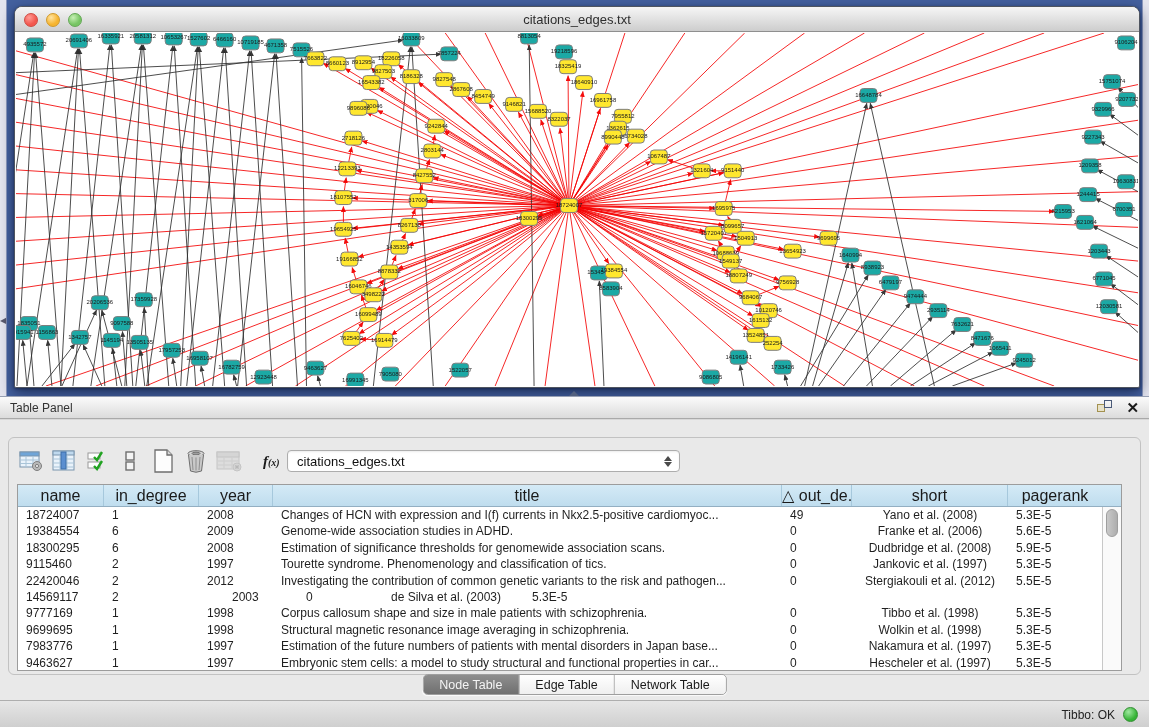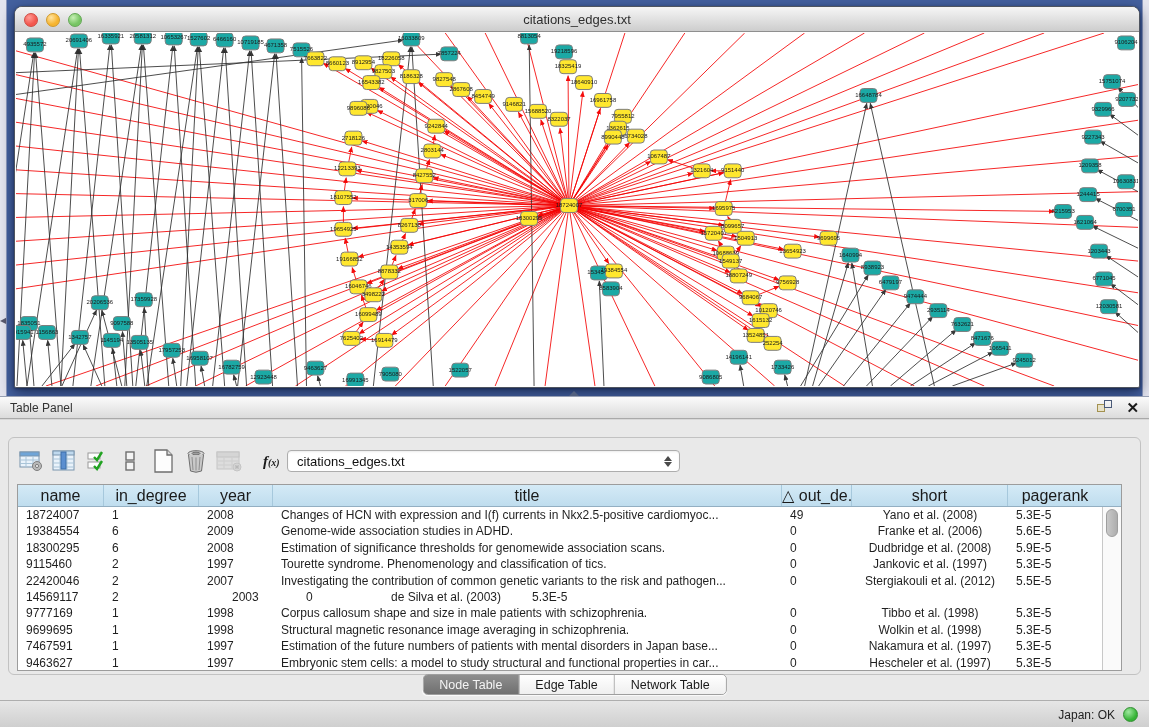--- a/index.html
+++ b/index.html
@@ -950,21 +950,21 @@
           <div class="td" style="width: 95px;">2</div>
           <div class="td" style="width: 74px;">1997</div>
           <div class="td" style="width: 509px;">Tourette syndrome. Phenomenology and classification of tics.</div>
           <div class="td" style="width: 70px;">0</div>
           <div class="td center" style="width: 156px;">Jankovic et al. (1997)</div>
           <div class="td" style="width: 94px;">5.3E-5</div>
         </div>
         <div class="tr">
           <div class="td" style="width: 86px;">22420046</div>
           <div class="td" style="width: 95px;">2</div>
-          <div class="td" style="width: 74px;">2007</div>
+          <div class="td" style="width: 74px;">2012</div>
           <div class="td" style="width: 509px;">Investigating the contribution of common genetic variants to the risk and pathogen...</div>
           <div class="td" style="width: 70px;">0</div>
           <div class="td center" style="width: 156px;">Stergiakouli et al. (2012)</div>
           <div class="td" style="width: 94px;">5.5E-5</div>
         </div>
         <div class="tr">
           <div class="td" style="width: 86px;">14569117</div>
           <div class="td" style="width: 95px;">2</div>
           <div class="td" style="width: 74px; margin-left: 25px;">2003</div>
           <div class="td" style="width: 70px;">0</div>
@@ -983,21 +983,21 @@
         <div class="tr">
           <div class="td" style="width: 86px;">9699695</div>
           <div class="td" style="width: 95px;">1</div>
           <div class="td" style="width: 74px;">1998</div>
           <div class="td" style="width: 509px;">Structural magnetic resonance image averaging in schizophrenia.</div>
           <div class="td" style="width: 70px;">0</div>
           <div class="td center" style="width: 156px;">Wolkin et al. (1998)</div>
           <div class="td" style="width: 94px;">5.3E-5</div>
         </div>
         <div class="tr">
-          <div class="td" style="width: 86px;">7467591</div>
+          <div class="td" style="width: 86px;">7983776</div>
           <div class="td" style="width: 95px;">1</div>
           <div class="td" style="width: 74px;">1997</div>
           <div class="td" style="width: 509px;">Estimation of the future numbers of patients with mental disorders in Japan base...</div>
           <div class="td" style="width: 70px;">0</div>
           <div class="td center" style="width: 156px;">Nakamura et al. (1997)</div>
           <div class="td" style="width: 94px;">5.3E-5</div>
         </div>
         <div class="tr">
           <div class="td" style="width: 86px;">9463627</div>
           <div class="td" style="width: 95px;">1</div>
@@ -1013,16 +1013,16 @@
     </div>
   </div>
 
   <div class="tabs">
     <span class="tab selected">Node Table</span>
     <span class="tab">Edge Table</span>
     <span class="tab">Network Table</span>
   </div>
 
   <div class="statusbar">
-    <span class="memory">Japan: OK</span>
+    <span class="memory">Tibbo: OK</span>
     <span class="mem-dot"></span>
   </div>
 </div>
 
 </body></html>

